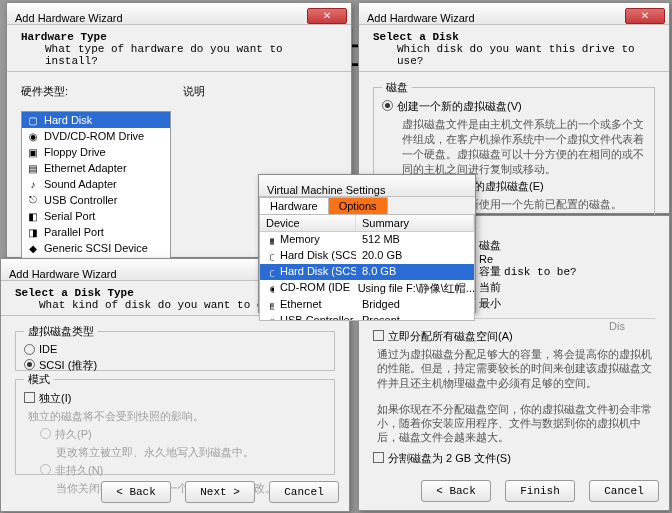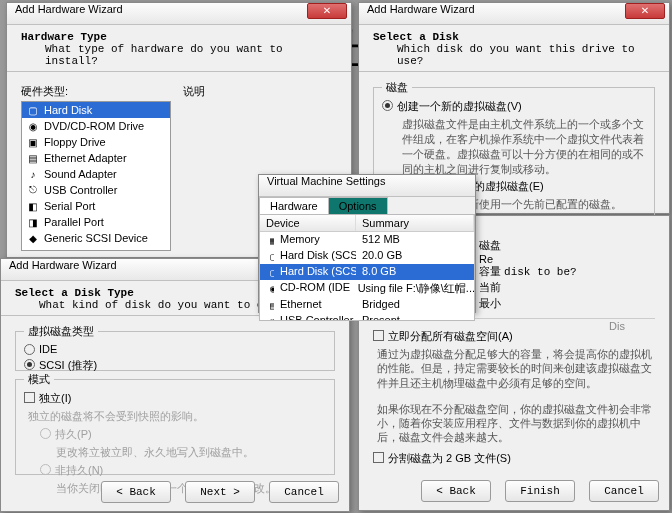--- a/index.html
+++ b/index.html
@@ -17,21 +17,21 @@
     position: absolute;
     background: #f0f0f0;
     border: 1px solid #8a8a8a;
     box-shadow: 2px 2px 6px rgba(0,0,0,0.3);
   }
   .titlebar {
     height: 22px;
     background: linear-gradient(#fdfdfd,#e8e8e8);
     border-bottom: 1px solid #c0c0c0;
     display: flex;
-    align-items: flex-start;
+    align-items: flex-end;
     padding: 0 4px;
     font-size: 11px;
   }
   .titlebar .tlabel { flex: 1; padding-left: 4px; }
   .close-btn {
     width: 40px; height: 16px;
     background: linear-gradient(#e07070,#c83a3a);
     border: 1px solid #a02020;
     border-radius: 2px;
     color: #fff; text-align: center;
@@ -94,21 +94,21 @@
     display:flex; align-items:center; justify-content:center;
   }
   .radio.checked .dot::after { content:""; width:5px; height:5px; background:#333; border-radius:50%; }
   .chk { display:flex; align-items:flex-start; gap:4px; margin:3px 0;}
   .chk .box { width:11px; height:11px; border:1px solid #666; margin-top:1px;}
   .hint { padding-left:20px; color:#555; line-height:1.35;}
   .faded { color:#a0a0a0; }
   .tabs { display:flex; border-bottom:1px solid #bbb; }
   .tab {
     padding: 2px 10px; border:1px solid #bbb; border-bottom:none;
-    background:#0f766e; margin-right:-1px; font-size:11px;
+    background:#f97316; margin-right:-1px; font-size:11px;
   }
   .tab.active { background:#fff; font-weight: normal;}
   .tablepane { background:#fff; border:1px solid #bbb; border-top:none; }
   .thdr { display:flex; background:linear-gradient(#fdfdfd,#e8e8e8); border-bottom:1px solid #ccc; font-size:11px;}
   .thdr > div { padding:2px 6px; border-right:1px solid #ddd;}
   .trow { display:flex; font-size:11px;}
   .trow > div { padding:1px 6px; overflow:hidden; white-space:nowrap;}
   .trow.sel { background:#2b6cd4; color:#fff; }
   .ic-mono { font-family: monospace; }
 </style>
@@ -122,21 +122,21 @@
     <span class="tlabel">Add Hardware Wizard</span>
     <span class="close-btn">✕</span>
   </div>
   <div class="heading">
     <div class="bold">Hardware Type</div>
     <div class="sub">What type of hardware do you want to install?</div>
   </div>
   <div class="divider"></div>
   <div class="content" style="display:flex; gap:12px;">
     <div style="width:150px;">
-      <div style="margin-bottom:2px;">硬件类型:</div>
+      <div style="margin-bottom:12px;">硬件类型:</div>
       <div class="listbox">
         <div class="listrow sel">
             <span class="icon">▢</span>
             <span>Hard Disk</span>
           </div>
         <div class="listrow">
             <span class="icon">◉</span>
             <span>DVD/CD-ROM Drive</span>
           </div>
         <div class="listrow">

